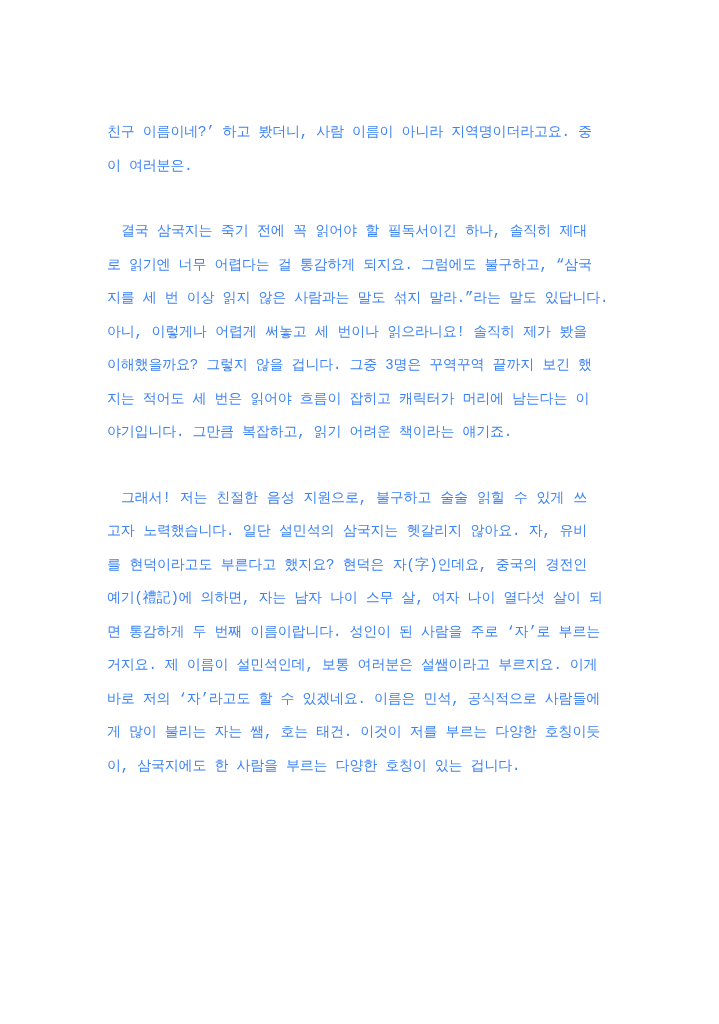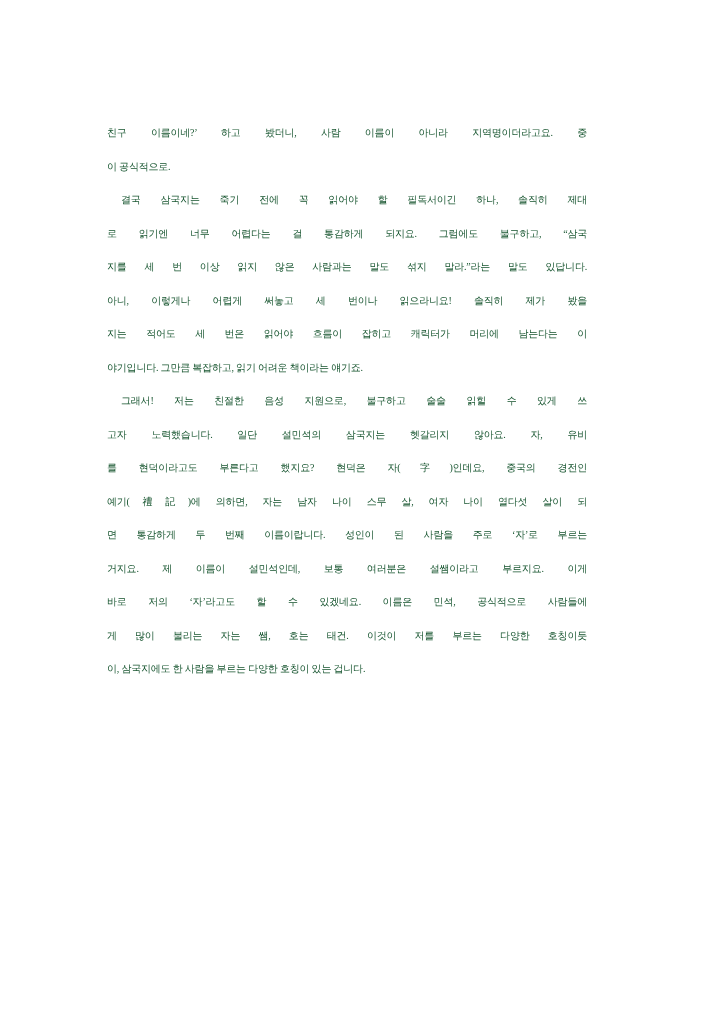--- a/index.html
+++ b/index.html
@@ -18,55 +18,57 @@
       left: 0; top: 0;
       width: 719px;
       height: 1024px;
       background: #ffffff;
     }
     .text-block {
       position: absolute;
       left: 107px;
       top: 116px;
       width: 480px;
-      color: #14532d;
-      font-family: Liberation Serif, serif;
-      font-size: 10px;
+      color: #3b82f6;
+      font-family: Liberation Mono, monospace;
+      font-size: 14px;
       letter-spacing: -0.2px;
     }
     .line {
       height: 33.5px;
       line-height: 33.5px;
       white-space: nowrap;
       text-align: justify;
       text-align-last: justify;
     }
     .line.last {
       text-align-last: left;
     }
     .line.indent {
       padding-left: 14px;
+      margin-top: 32px;
     }
   </style>
 </head>
 <body>
 
 <div class="page">
   <div class="text-block">
 
     <div>
       <div class="line">친구 이름이네?’ 하고 봤더니, 사람 이름이 아니라 지역명이더라고요. 중</div>
-      <div class="line last">이 공식적으로.</div>
+      <div class="line last">이 여러분은.</div>
     </div>
 
     <div>
       <div class="line indent">결국 삼국지는 죽기 전에 꼭 읽어야 할 필독서이긴 하나, 솔직히 제대</div>
       <div class="line">로 읽기엔 너무 어렵다는 걸 통감하게 되지요. 그럼에도 불구하고, “삼국</div>
       <div class="line">지를 세 번 이상 읽지 않은 사람과는 말도 섞지 말라.”라는 말도 있답니다.</div>
       <div class="line">아니, 이렇게나 어렵게 써놓고 세 번이나 읽으라니요! 솔직히 제가 봤을</div>
+      <div class="line">이해했을까요? 그렇지 않을 겁니다. 그중 3명은 꾸역꾸역 끝까지 보긴 했</div>
       <div class="line">지는 적어도 세 번은 읽어야 흐름이 잡히고 캐릭터가 머리에 남는다는 이</div>
       <div class="line last">야기입니다. 그만큼 복잡하고, 읽기 어려운 책이라는 얘기죠.</div>
     </div>
 
     <div>
       <div class="line indent">그래서! 저는 친절한 음성 지원으로, 불구하고 술술 읽힐 수 있게 쓰</div>
       <div class="line">고자 노력했습니다. 일단 설민석의 삼국지는 헷갈리지 않아요. 자, 유비</div>
       <div class="line">를 현덕이라고도 부른다고 했지요? 현덕은 자(字)인데요, 중국의 경전인</div>
       <div class="line">예기(禮記)에 의하면, 자는 남자 나이 스무 살, 여자 나이 열다섯 살이 되</div>
       <div class="line">면 통감하게 두 번째 이름이랍니다. 성인이 된 사람을 주로 ‘자’로 부르는</div>

